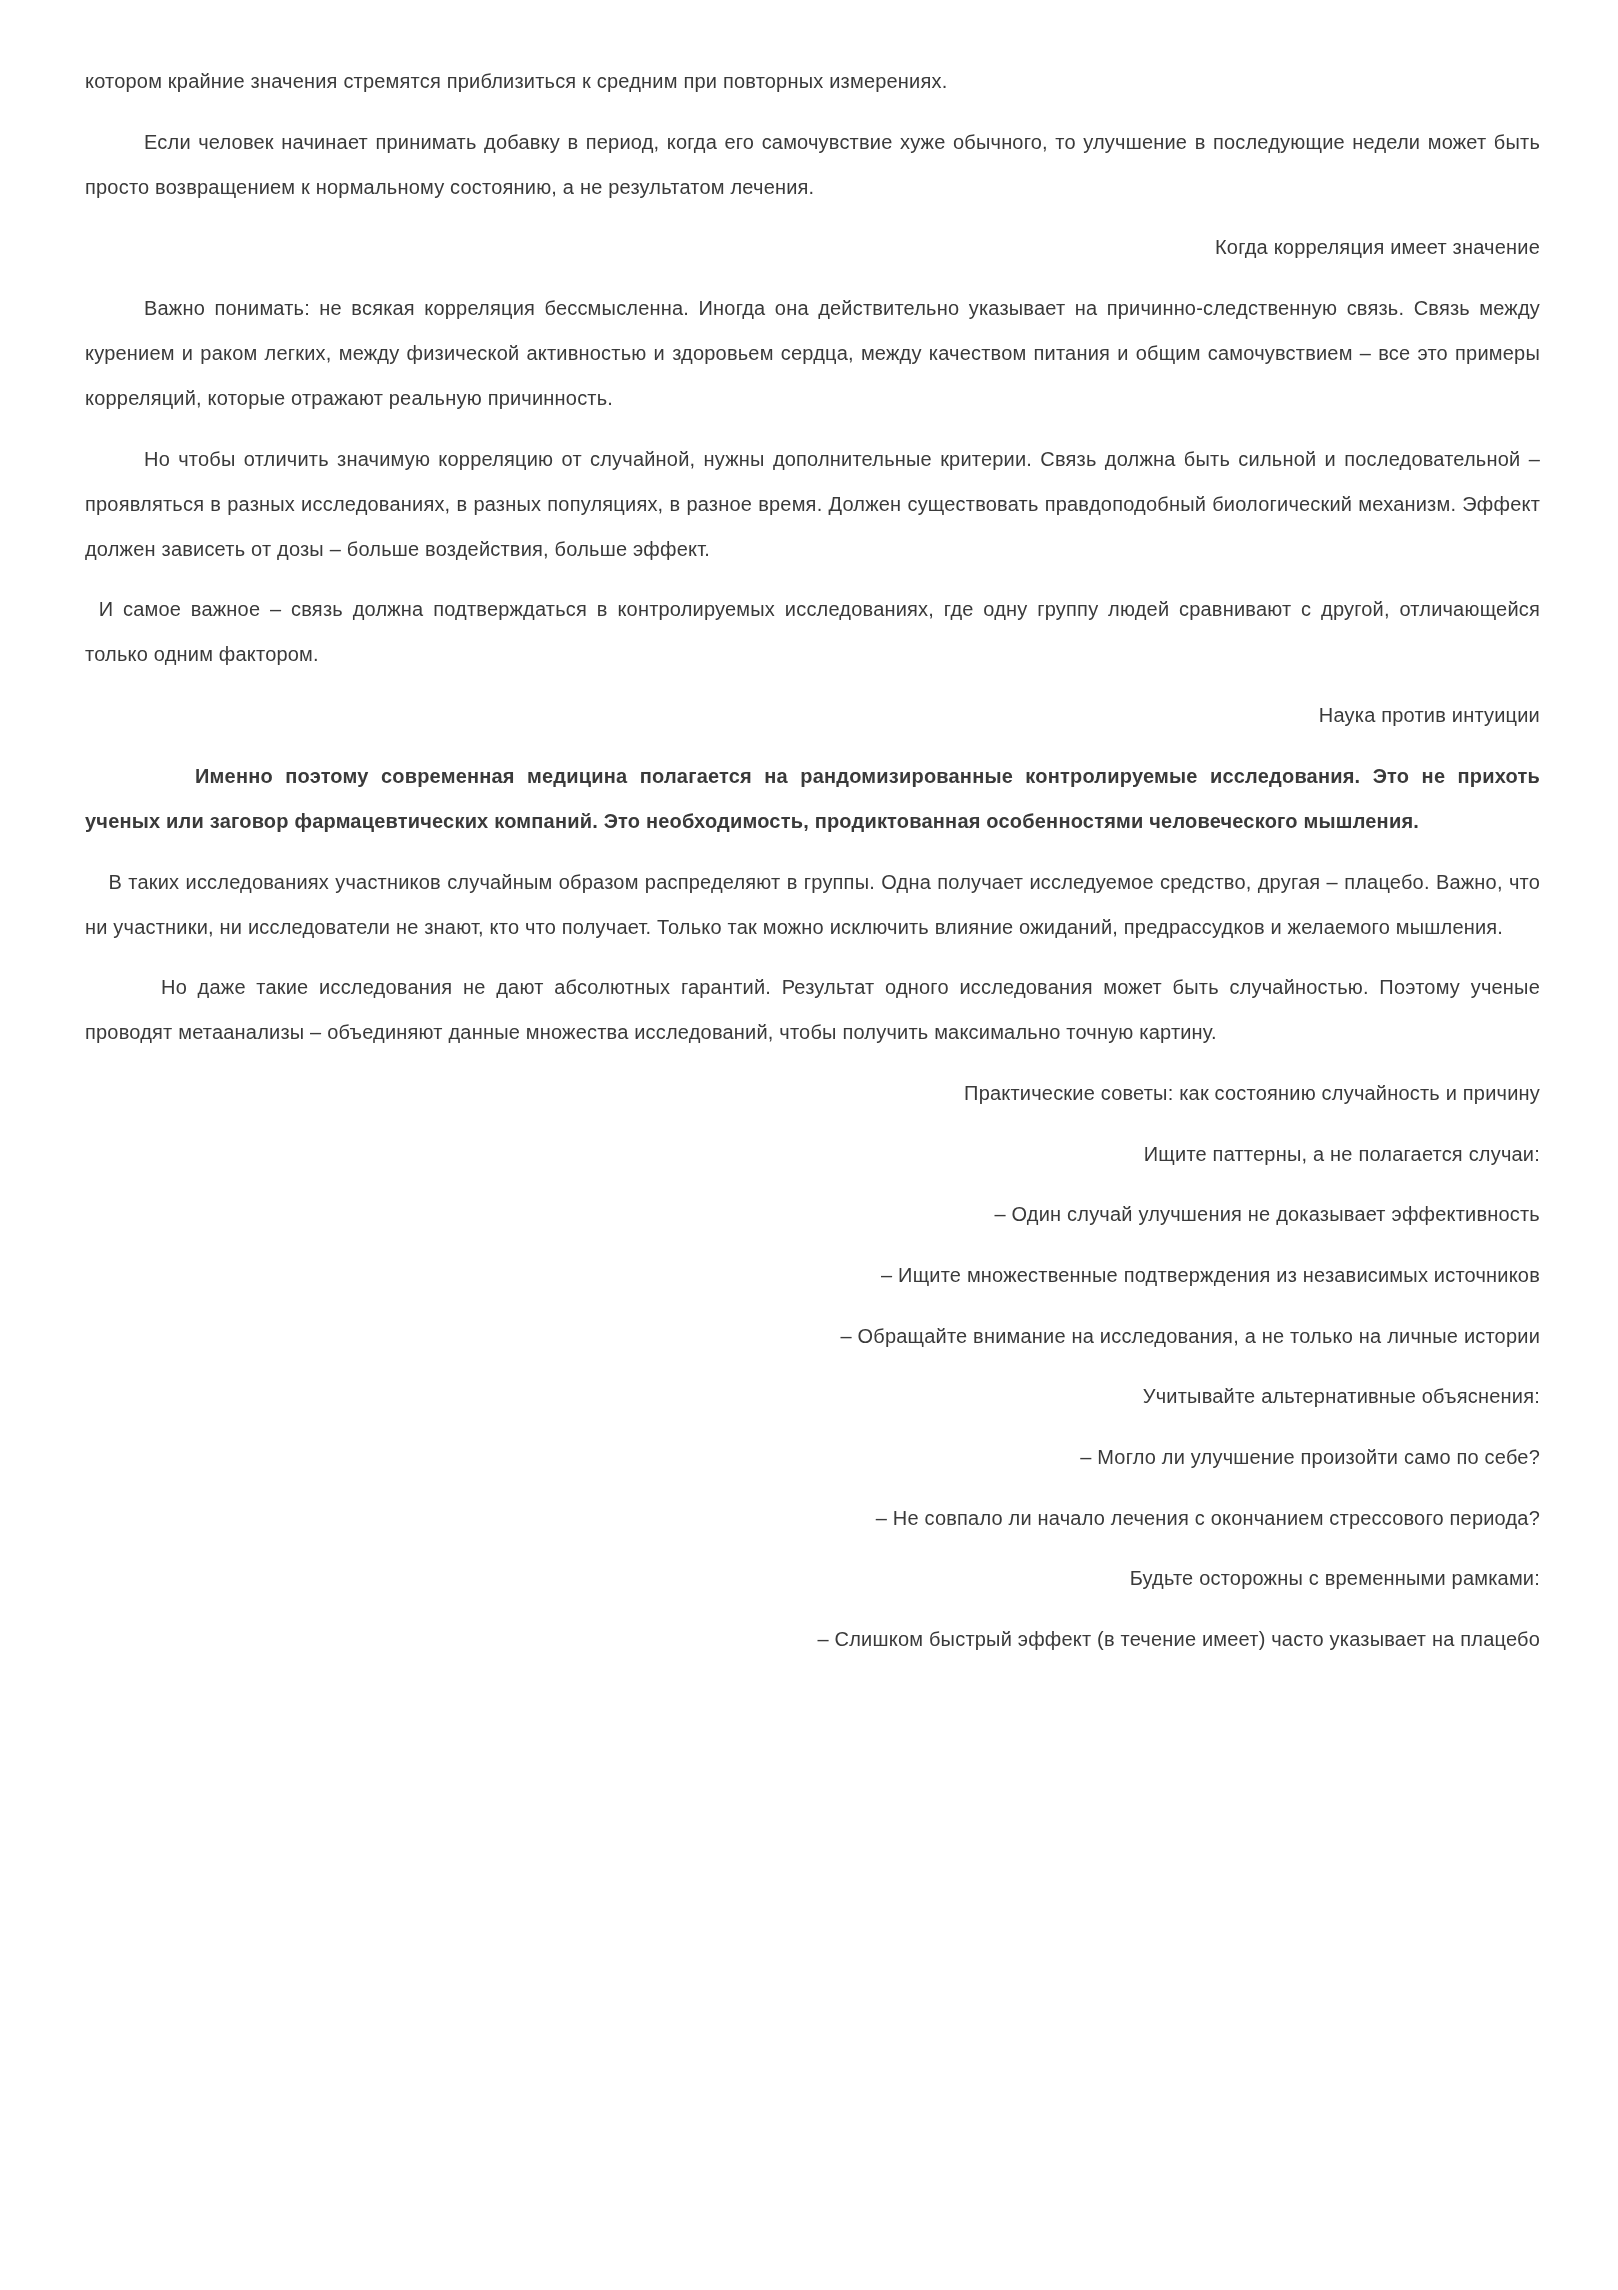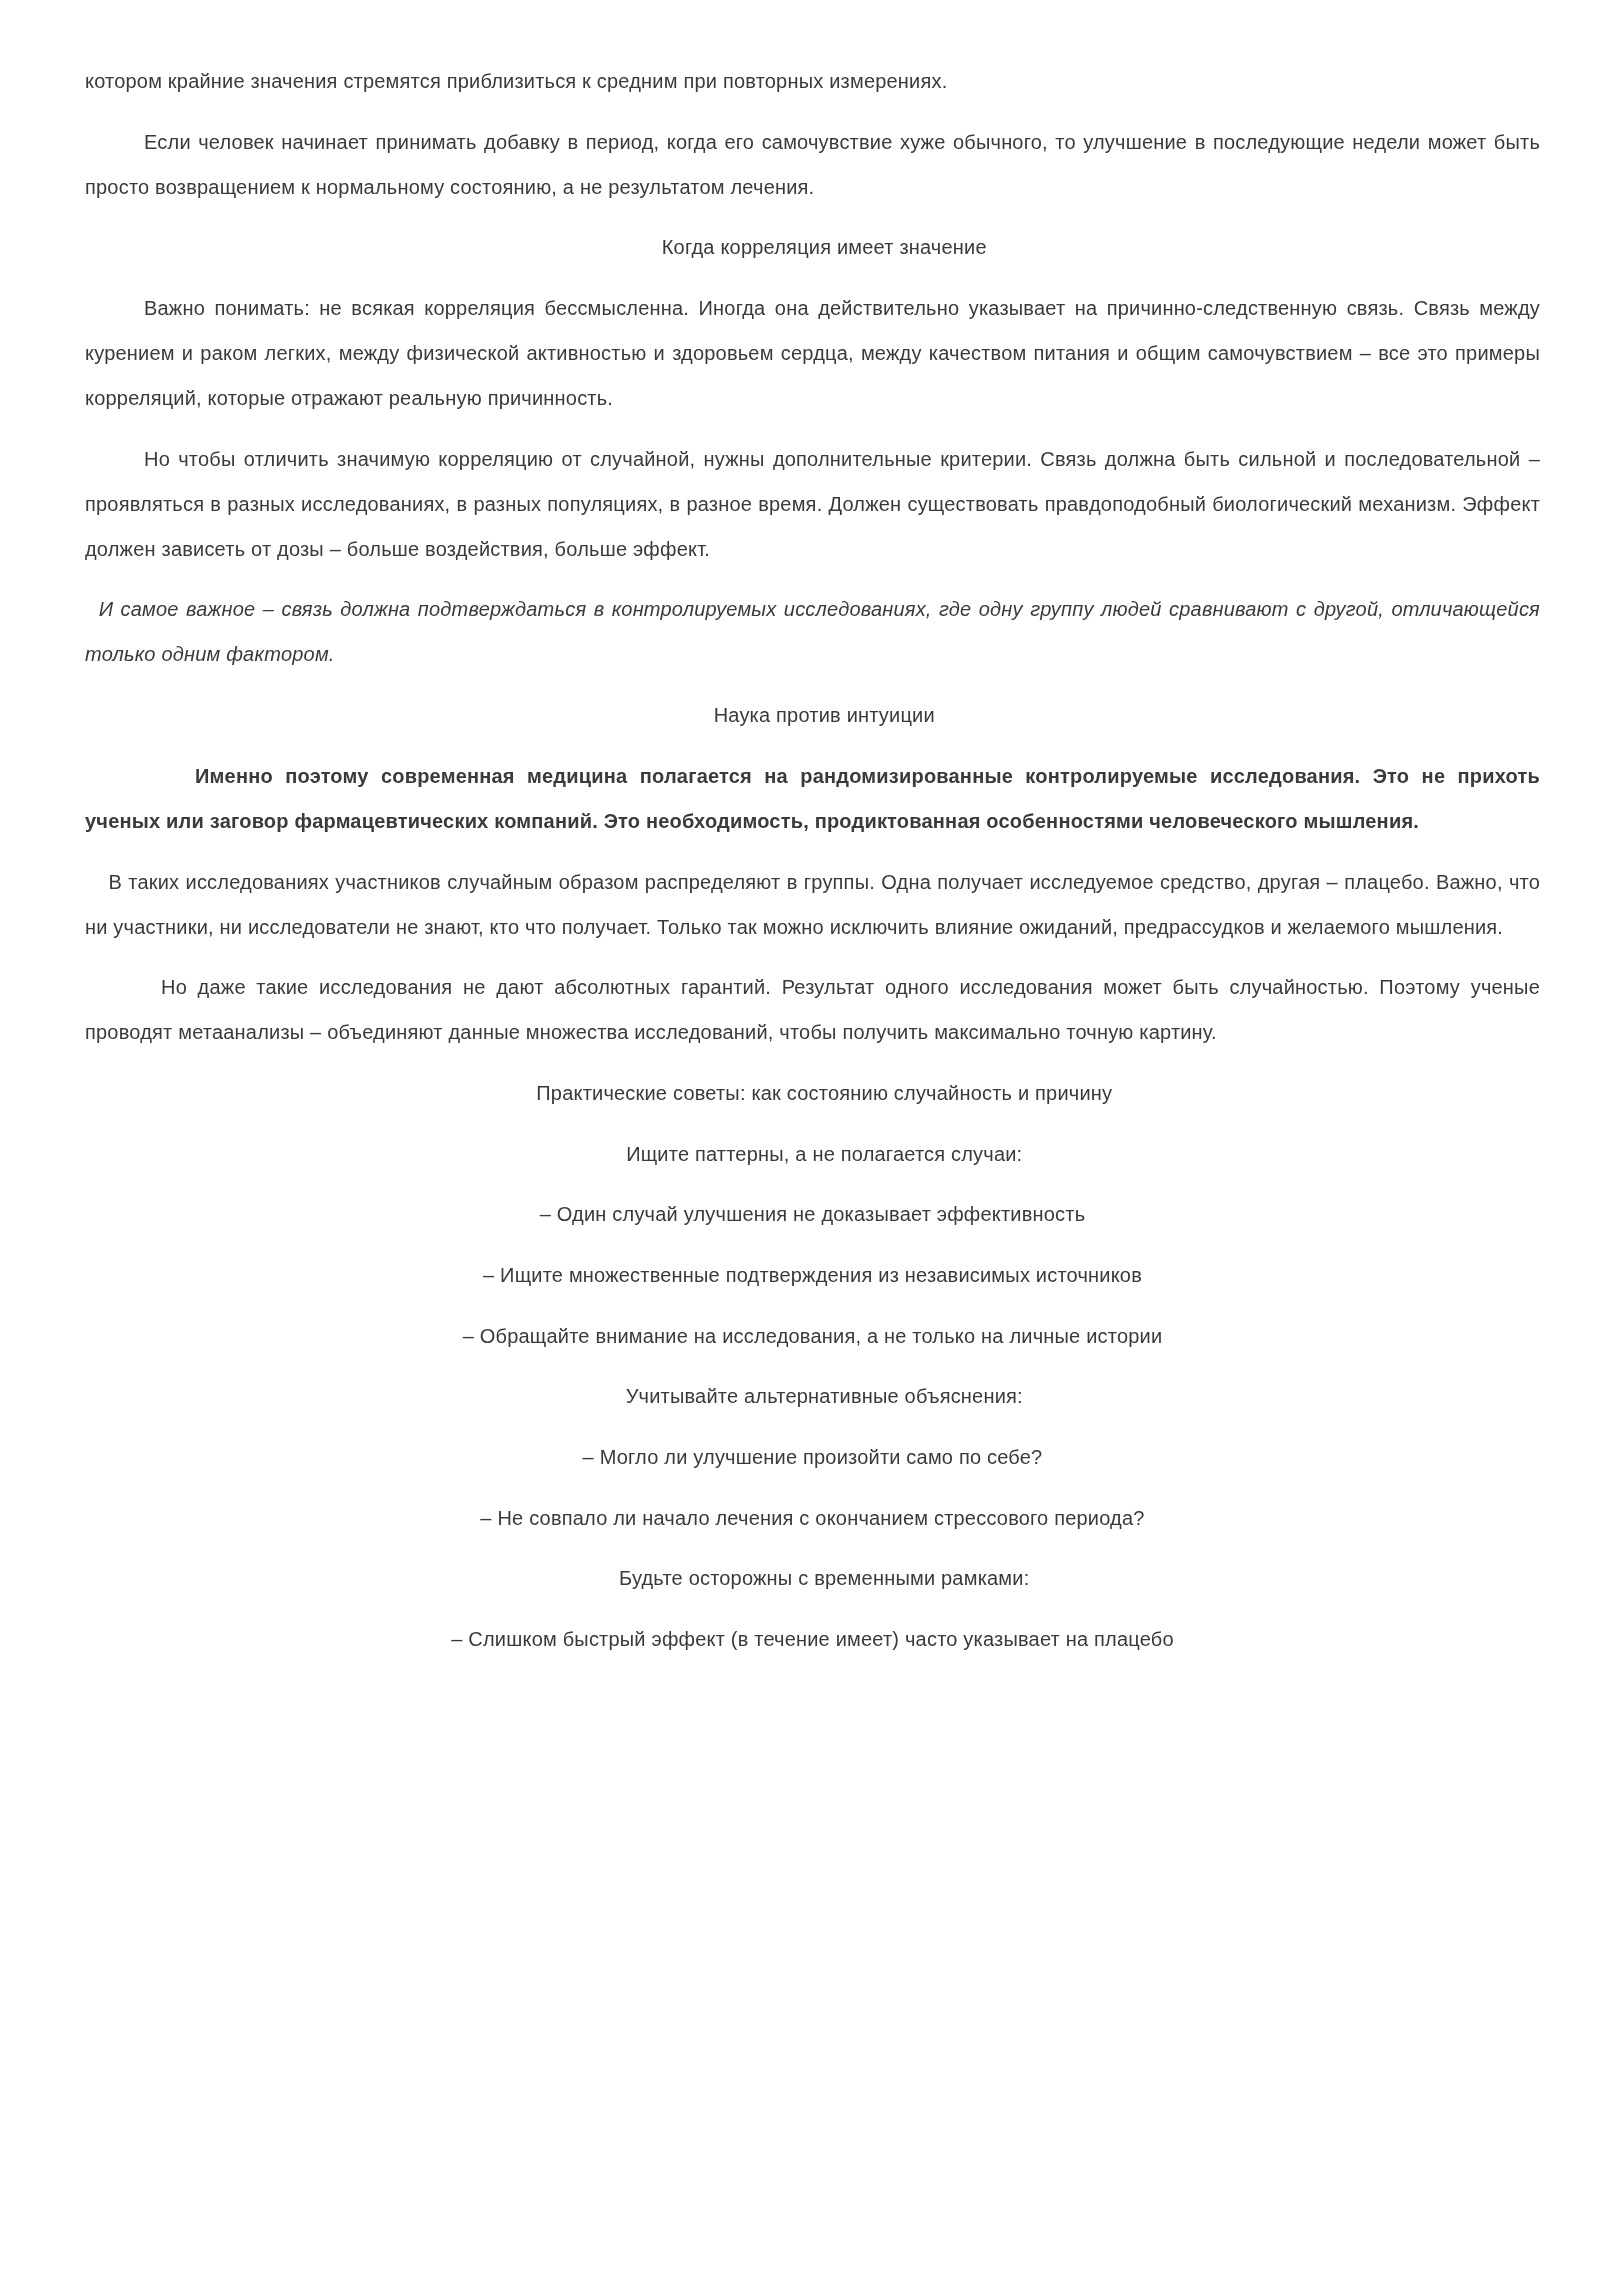--- a/index.html
+++ b/index.html
@@ -27,25 +27,25 @@
     color: #3a3a3a;
     letter-spacing: 0.2px;
   }
   
   .para-body {
     text-align: justify;
     text-align-last: left;
   }
   
   .para-subheading, .para-bullet {
-    text-align: center;
+    text-align: right;
   }
   
   .indent-0  { text-indent: 0; }
-  .indent-xs { text-indent: 13.7px; font-style: italic; }
+  .indent-xs { text-indent: 13.7px; }
   .indent-sm { text-indent: 23.5px; }
   .indent-md { text-indent: 59px; }
   .indent-ml { text-indent: 76px; }
   .indent-lg { text-indent: 110px; font-weight: bold; }
 </style>
 </head>
 <body style="background: rgb(255, 255, 255);">
 
 <div class="page" id="doc-root" style="color: rgb(58, 58, 58);">
     <p class="para-body indent-0">котором крайние значения стремятся приблизиться к средним при повторных измерениях.</p>

